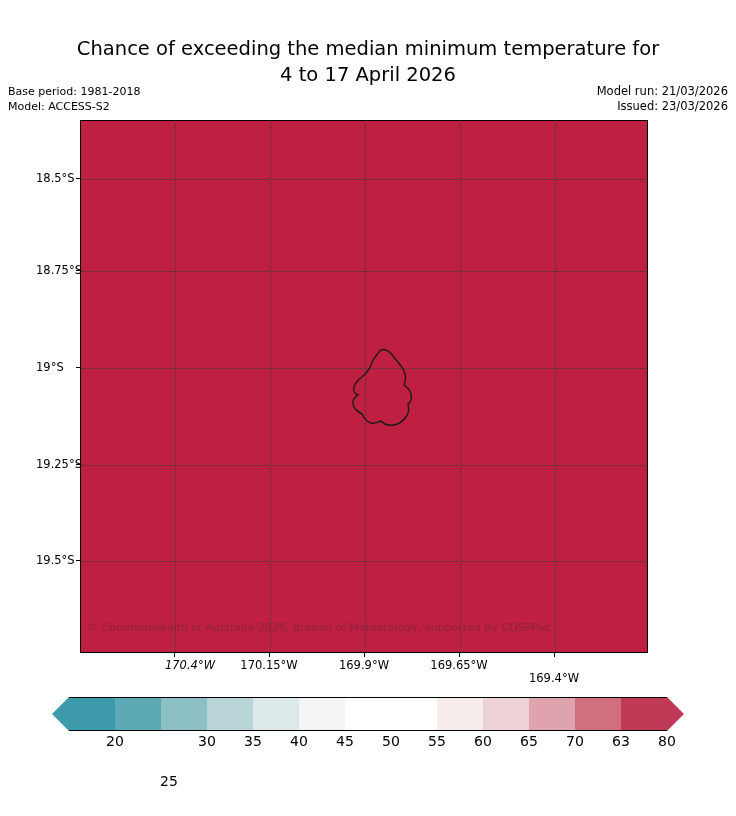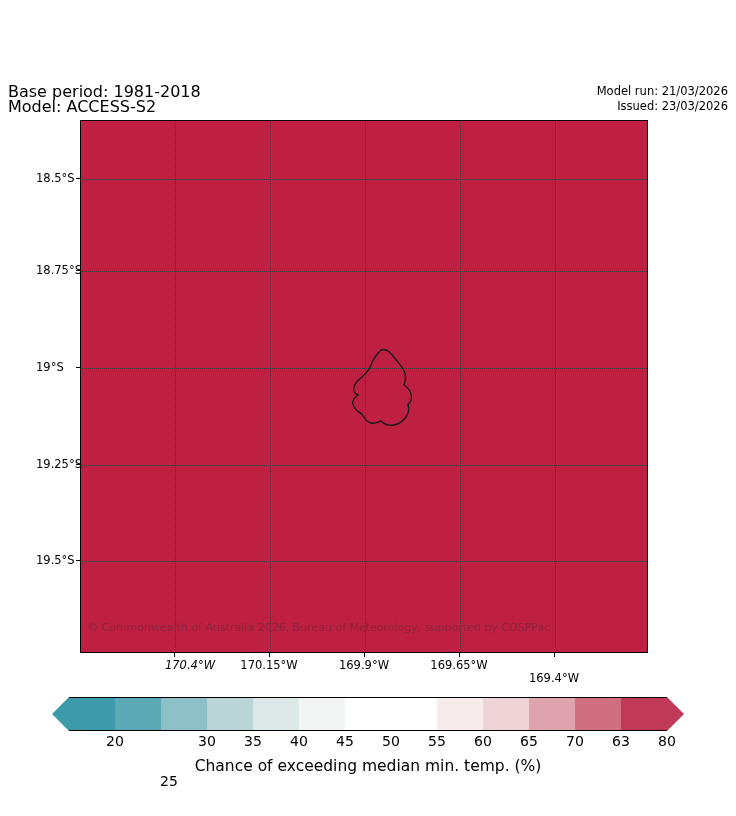--- a/index.html
+++ b/index.html
@@ -32,21 +32,21 @@
     line-height: 26px;
     color: #000;
   }
   .title .line2 { display: block; }
 
   
   .meta-left {
     position: absolute;
     left: 8px;
     top: 84px;
-    font-size: 16px;
+    font-size: 11px;
     line-height: 15px;
     text-align: left;
   }
   .meta-right {
     position: absolute;
     right: 8px;
     top: 84px;
     font-size: 11.5px;
     line-height: 15px;
     text-align: right;
@@ -172,20 +172,24 @@
     width: 736px;
     text-align: center;
     font-size: 15.5px;
   }
 </style>
 </head>
 <body>
 
 <div id="page">
 
+  <div class="title">
+    <span>Chance of exceeding the median minimum temperature for</span>
+    <span class="line2">4 to 17 April 2026</span>
+  </div>
 
   <div class="meta-left">
     <div>Base period: 1981-2018</div>
     <div>Model: ACCESS-S2</div>
   </div>
 
   <div class="meta-right">
     <div>Model run: 21/03/2026</div>
     <div>Issued: 23/03/2026</div>
   </div>
@@ -272,16 +276,15 @@
       <div class="cb-tick-label" style="left:276px;">45</div>
       <div class="cb-tick-label" style="left:322px;">50</div>
       <div class="cb-tick-label" style="left:368px;">55</div>
       <div class="cb-tick-label" style="left:414px;">60</div>
       <div class="cb-tick-label" style="left:460px;">65</div>
       <div class="cb-tick-label" style="left:506px;">70</div>
       <div class="cb-tick-label" style="left:552px;">63</div>
       <div class="cb-tick-label" style="left:598px;">80</div>
     </div>
 
-    <div class="cb-title">Chance of exceeding median min. temp. (%)</div>
   </div>
 
 </div>
 
 </body></html>

